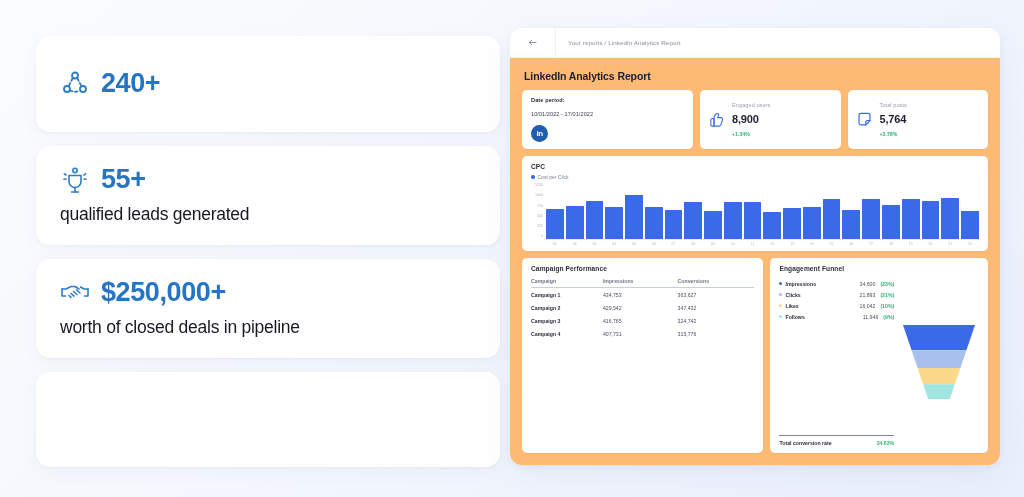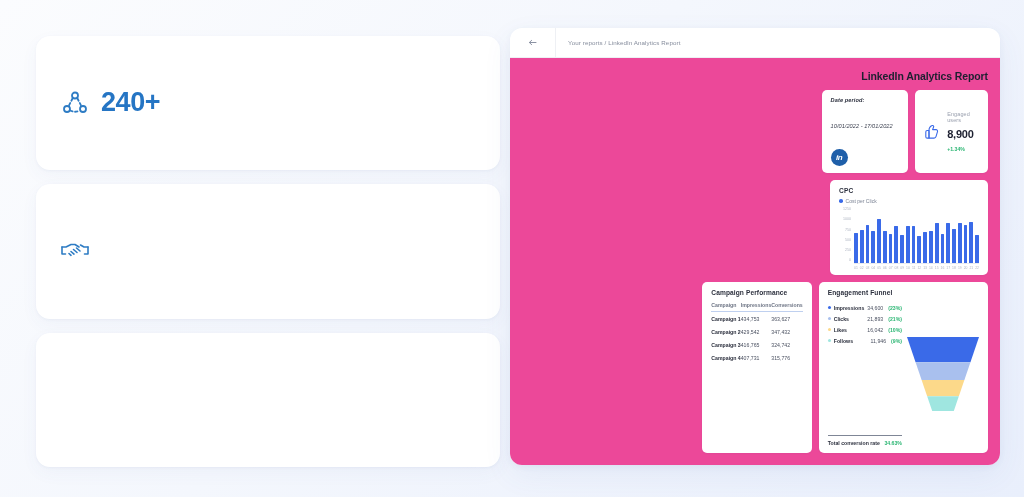--- a/index.html
+++ b/index.html
@@ -72,45 +72,44 @@
     color: #8b92a3;
   }
   .bb-crumb {
     padding-left: 12px;
     font-size: 6.2px;
     color: #858c9c;
     letter-spacing: .1px;
   }
   .report {
     flex: 1;
-    background: #ec4899;
+    background: #fdba74;
     padding: 10px 12px 12px 12px;
     display: flex;
     flex-direction: column;
     gap: 7px;
-    align-items: flex-end;
   }
   .report-title {
     font-size: 10.5px;
     font-weight: 700;
     color: #1d2030;
     letter-spacing: -.1px;
     padding: 2px 0 1px 2px;
   }
   .kpi-row { display: flex; gap: 7px; flex: 0 0 auto; }
   .kpi {
     background: #fff;
     border-radius: 5px;
     padding: 7px 9px;
     box-shadow: 0 1px 2px rgba(40,60,110,.05);
     display: flex;
     align-items: center;
     gap: 8px;
   }
-  .kpi.period { flex: 1.25; flex-direction: column; align-items: flex-start; gap: 20px; font-style: italic; }
+  .kpi.period { flex: 1.25; flex-direction: column; align-items: flex-start; gap: 8px; }
   .kpi.metric { flex: 1; }
   .kpi-ttl { font-size: 5.6px; font-weight: 700; color: #2b2f3d; letter-spacing: .1px; }
   .kpi-dates { font-size: 5.6px; color: #3c4150; letter-spacing: .05px; }
   .li-badge {
     width: 17px; height: 17px; border-radius: 50%;
     background: #1f5fa9;
     display: flex; align-items: center; justify-content: center;
     color: #fff; font-size: 8px; font-weight: 700;
     line-height: 1; letter-spacing: -.5px;
   }
@@ -205,34 +204,51 @@
             <circle cx="22" cy="20" r="3"></circle>
             <path d="M11.5 9.5 L8 16.5" stroke-dasharray="2.5 2.5"></path>
             <path d="M16.5 9.5 L20 16.5" stroke-dasharray="2.5 2.5"></path>
             <path d="M9.2 21.5 Q14 24 18.8 21.5" stroke-dasharray="2.5 2.5"></path>
           </svg>
         </span>
         <span class="stat-value">240+</span>
       </div>
     </div>
 
+    <div class="stat-card">
+      <div class="stat-top">
+        <span class="stat-icon">
+          <svg width="28" height="28" viewBox="0 0 28 28" fill="none" stroke="#2e7cc4" stroke-width="1.6" stroke-linecap="round">
+            <circle cx="14" cy="4.5" r="2.2"></circle>
+            <path d="M8 9.5 h12 v6 a6 6 0 0 1 -12 0 z"></path>
+            <path d="M14 21.5 v4.5"></path>
+            <path d="M10.5 26 h7"></path>
+            <path d="M5 9 l-1.6 -1.2 M5 13 l-2 .3 M23 9 l1.6 -1.2 M23 13 l2 .3"></path>
+          </svg>
+        </span>
+        <span class="stat-value">55+</span>
+      </div>
+      <div class="stat-label">qualified leads generated</div>
+    </div>
 
     <div class="stat-card">
       <div class="stat-top">
         <span class="stat-icon">
           <svg width="30" height="28" viewBox="0 0 30 28" fill="none" stroke="#2e7cc4" stroke-width="1.6" stroke-linejoin="round" stroke-linecap="round">
             <path d="M2 10 h4 l5 -2.5 h4 l4 2.5"></path>
             <path d="M2 10 v7 h3.5"></path>
             <path d="M28 10 h-4 l-3.5 -2"></path>
             <path d="M28 10 v7 h-3.5"></path>
             <path d="M11 14.5 l3 2.6 M13.5 12.5 l3.5 3 M16.5 11 l3.5 3"></path>
             <path d="M9 16.5 l2 1.8"></path>
           </svg>
         </span>
+        <span class="stat-value">$250,000+</span>
       </div>
+      <div class="stat-label">worth of closed deals in pipeline</div>
     </div>
 
     <div class="stat-card">
     </div>
   </div>
 
   <div class="mock-wrap">
     <div class="browser">
 
       <div class="browser-bar">
@@ -264,20 +280,33 @@
                 <path d="M5 6.5 H3.2 a1.4 1.4 0 0 0 -1.4 1.4 v4.8 a1.4 1.4 0 0 0 1.4 1.4 H5 z"></path>
               </svg>
             </span>
             <div class="kpi-body">
               <div class="kpi-name">Engaged users</div>
               <div class="kpi-num">8,900</div>
               <div class="kpi-delta">+1.34%</div>
             </div>
           </div>
 
+          <div class="kpi metric">
+            <span class="kpi-ico">
+              <svg width="15" height="15" viewBox="0 0 15 15" fill="none" stroke="#3a6ae8" stroke-width="1.2" stroke-linejoin="round" stroke-linecap="round">
+                <path d="M2 3.2 a1.8 1.8 0 0 1 1.8 -1.8 h7.4 A1.8 1.8 0 0 1 13 3.2 v5.3 l-4.2 4.3 H3.8 A1.8 1.8 0 0 1 2 11 z"></path>
+                <path d="M13 8.5 H10.4 a1.6 1.6 0 0 0 -1.6 1.6 v2.7"></path>
+              </svg>
+            </span>
+            <div class="kpi-body">
+              <div class="kpi-name">Total posts</div>
+              <div class="kpi-num">5,764</div>
+              <div class="kpi-delta">+3.78%</div>
+            </div>
+          </div>
         </div>
 
         <div class="chart-card">
           <div class="chart-title">CPC</div>
           <div class="legend">
             <span class="legend-dot"></span>
             <span class="legend-txt">Cost per Click</span>
           </div>
           <div class="plot">
             <div class="y-axis">

